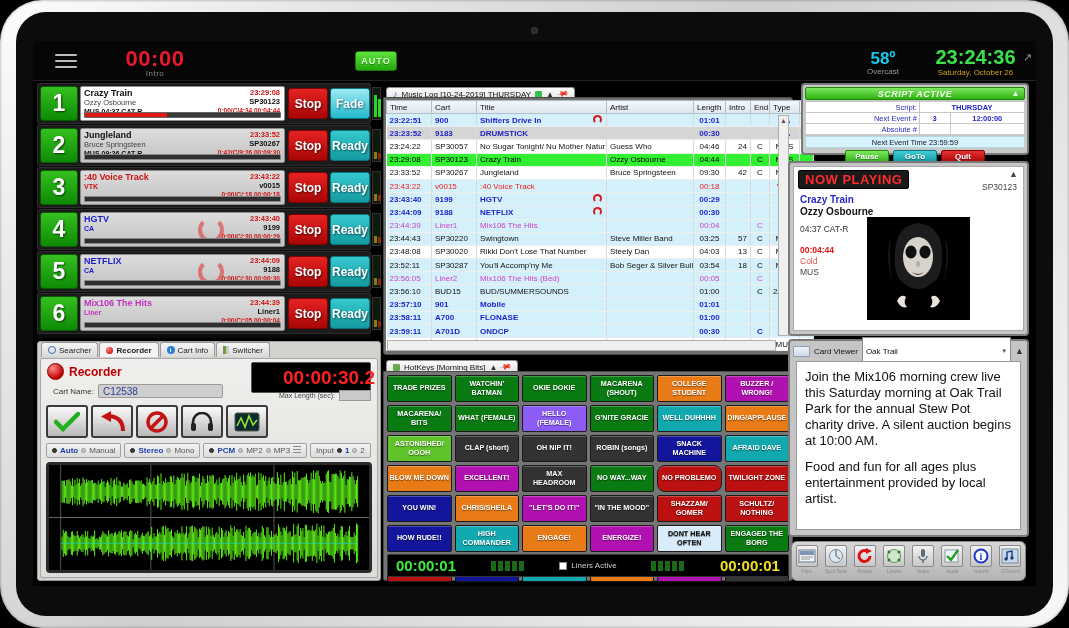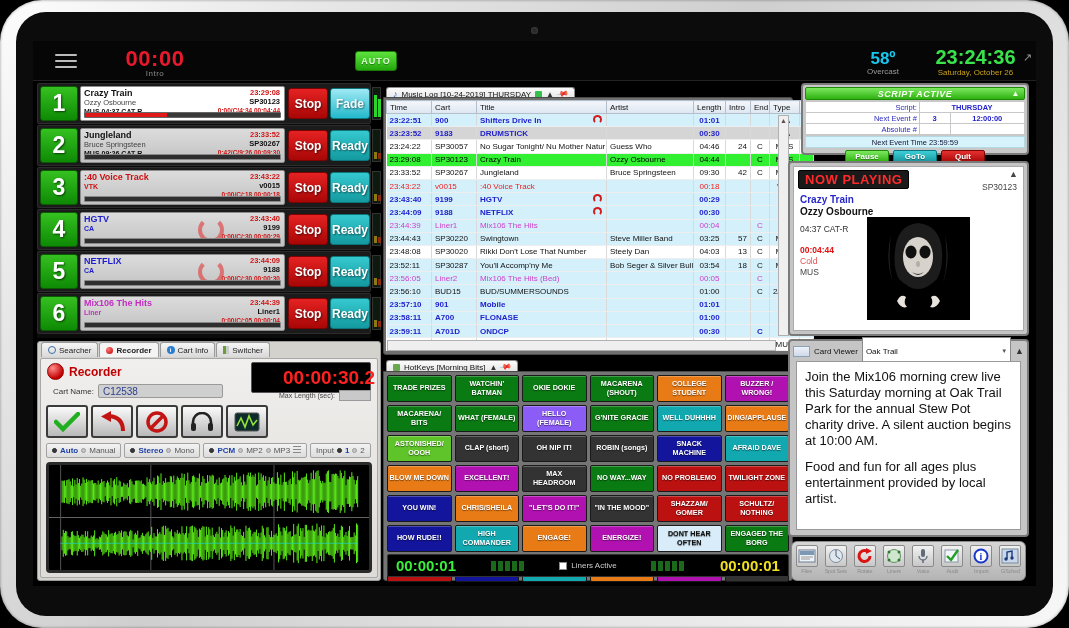--- a/index.html
+++ b/index.html
@@ -1339,21 +1339,21 @@
             <div class="hk" style="background: rgb(94, 196, 42);">ASTONISHED/ OOOH</div>
             <div class="hk" style="background: rgb(51, 51, 51);">CLAP (short)</div>
             <div class="hk" style="background: rgb(51, 51, 51);">OH NIP IT!</div>
             <div class="hk" style="background: rgb(51, 51, 51);">ROBIN (songs)</div>
             <div class="hk" style="background: rgb(19, 21, 156);">SNACK MACHINE</div>
             <div class="hk" style="background: rgb(18, 168, 176);">AFRAID DAVE</div>
             <div class="hk" style="background: rgb(232, 123, 22);">BLOW ME DOWN</div>
             <div class="hk" style="background: rgb(178, 17, 178);">EXCELLENT!</div>
             <div class="hk" style="background: rgb(51, 51, 51);">MAX HEADROOM</div>
             <div class="hk" style="background: rgb(10, 122, 18);">NO WAY...WAY</div>
-            <div class="hk" style="background: rgb(187, 17, 17);">NO PROBLEMO</div>
+            <div class="hk" style="background: rgb(187, 17, 17); border-radius: 8px;">NO PROBLEMO</div>
             <div class="hk" style="background: rgb(187, 17, 17);">TWILIGHT ZONE</div>
             <div class="hk" style="background: rgb(19, 21, 156);">YOU WIN!</div>
             <div class="hk" style="background: rgb(232, 123, 22);">CHRIS/SHEILA</div>
             <div class="hk" style="background: rgb(178, 17, 178);">"LET'S DO IT!"</div>
             <div class="hk" style="background: rgb(51, 51, 51);">"IN THE MOOD"</div>
             <div class="hk" style="background: rgb(187, 17, 17);">SHAZZAM/ GOMER</div>
             <div class="hk" style="background: rgb(187, 17, 17);">SCHULTZ/ NOTHING</div>
             <div class="hk" style="background: rgb(19, 21, 156);">HOW RUDE!!</div>
             <div class="hk" style="background: rgb(18, 168, 176);">HIGH COMMANDER</div>
             <div class="hk" style="background: rgb(232, 123, 22);">ENGAGE!</div>

